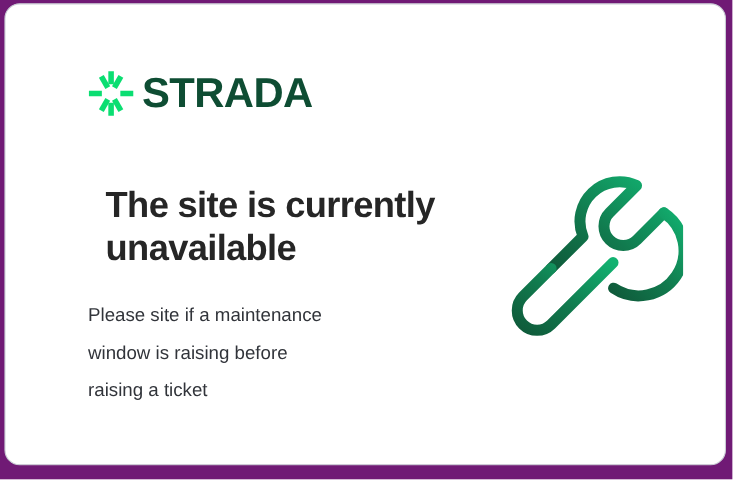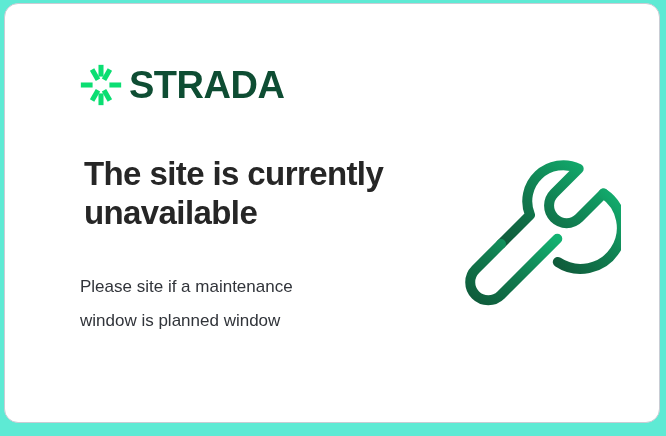--- a/index.html
+++ b/index.html
@@ -12,21 +12,21 @@
     height: 436px;
     overflow: hidden;
     font-family: "Liberation Sans", sans-serif;
     -webkit-font-smoothing: antialiased;
   }
 
   .page {
     position: relative;
     width: 666px;
     height: 436px;
-    background: #5eead4;
+    background: #701a75;
   }
 
   
   .card {
     position: absolute;
     left: 4px;
     top: 3px;
     width: 656px;
     height: 420px;
     box-sizing: border-box;
@@ -61,21 +61,21 @@
     font-size: 38px;
     font-weight: 700;
     letter-spacing: -0.5px;
     color: #0e4d33;
     line-height: 1;
     white-space: nowrap;
   }
 
   
   .headline {
-    margin: 4px;
+    margin: 16px;
     padding: 0;
     position: absolute;
     left: 75px;
     top: 147px;
     width: 360px;
     font-family: "Liberation Sans", sans-serif;
     font-size: 33px;
     font-weight: 700;
     line-height: 1.17;
     letter-spacing: -0.6px;
@@ -145,21 +145,22 @@
         </svg>
 
         <span class="logo-word">STRADA</span>
       </div>
     </div>
 
     <h1 class="headline">The site is currently unavailable</h1>
 
     <div class="body-copy">
       <span class="line">Please site if a maintenance</span>
-      <span class="line">window is planned window</span>
+      <span class="line">window is raising before</span>
+      <span class="line">raising a ticket</span>
     </div>
 
     <div class="wrench">
       <svg viewBox="0 0 164 164" aria-hidden="true">
         <defs>
           <linearGradient id="wrenchGrad" x1="0" y1="1" x2="1" y2="0">
             <stop offset="0%" stop-color="#0f5a3a"></stop>
             <stop offset="45%" stop-color="#117a4e"></stop>
             <stop offset="100%" stop-color="#12b271"></stop>
           </linearGradient>

